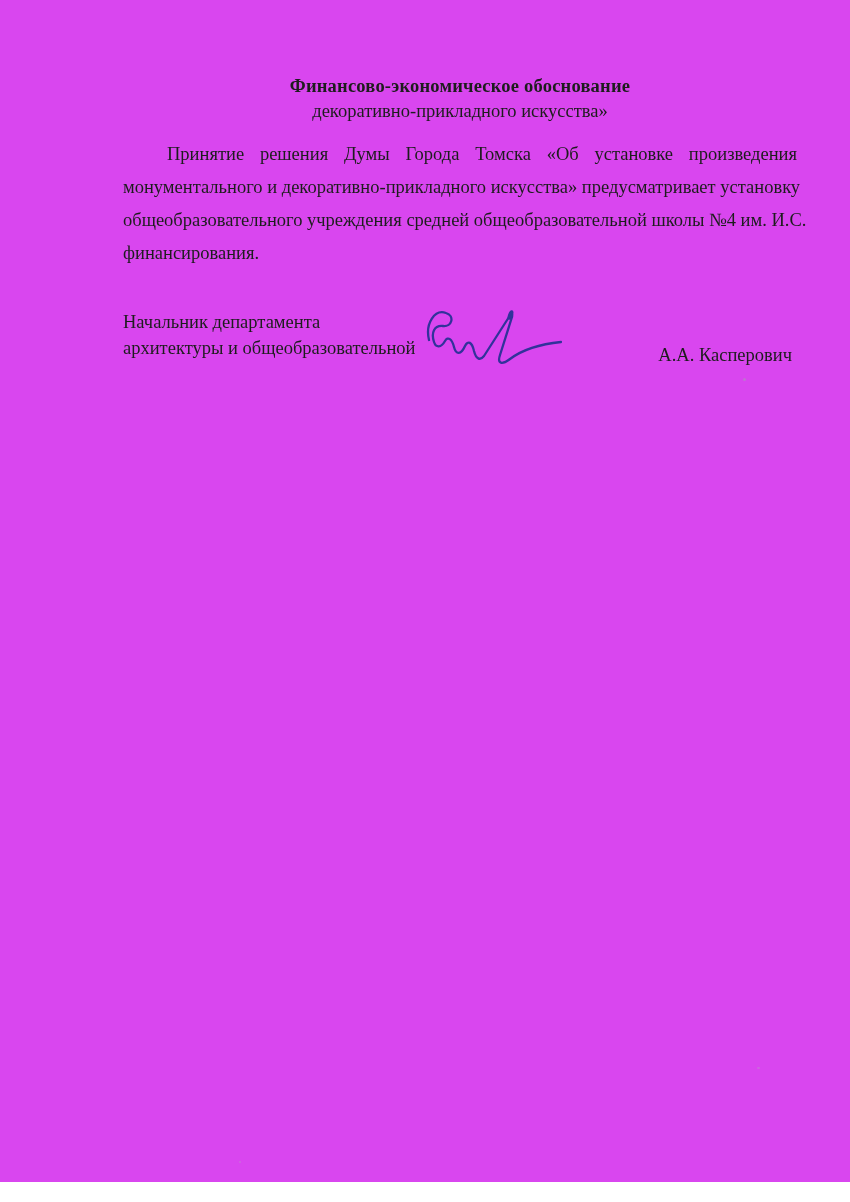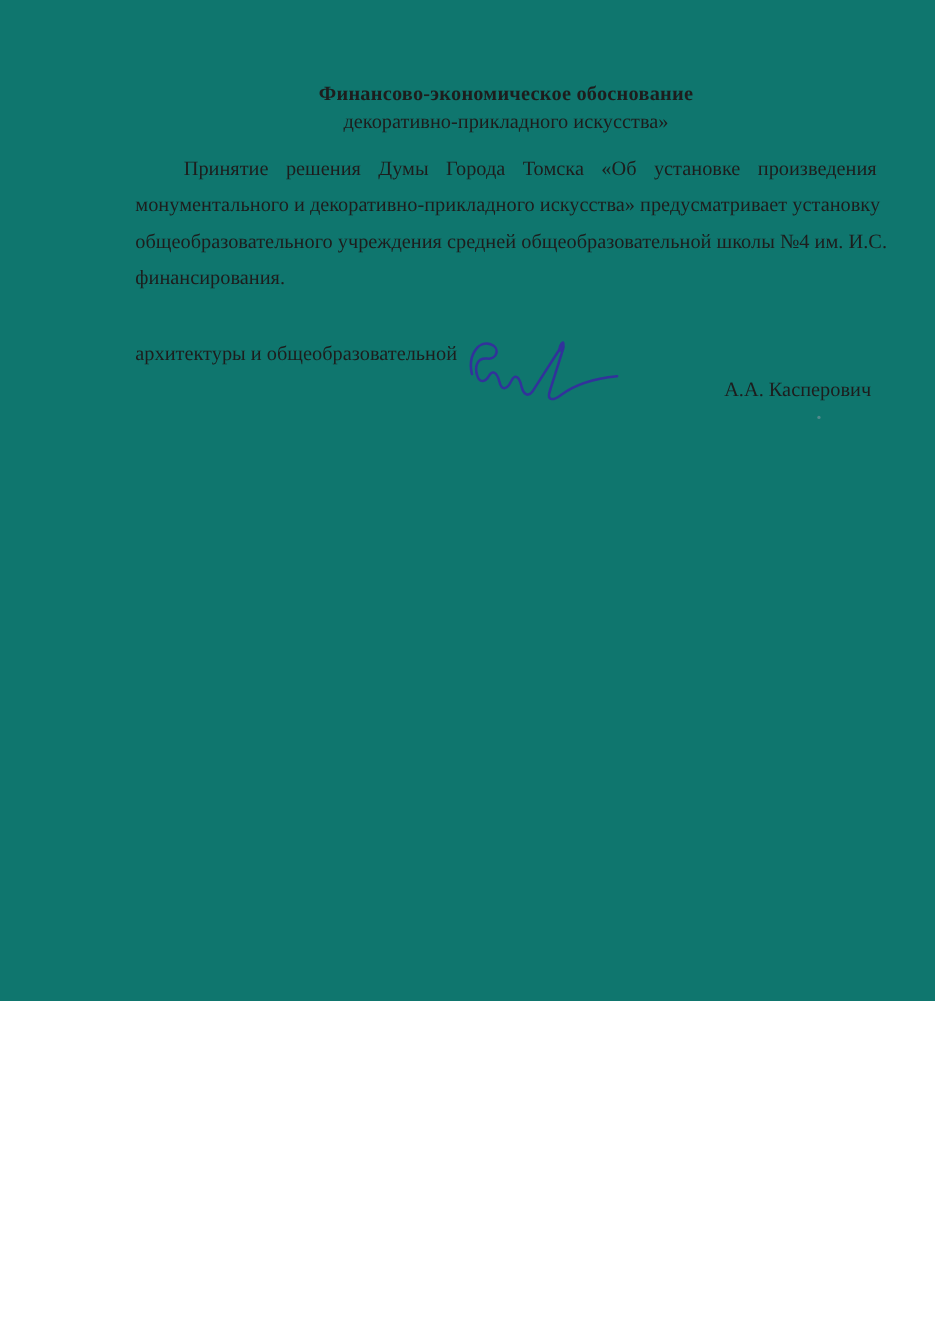--- a/index.html
+++ b/index.html
@@ -3,22 +3,22 @@
 <meta charset="utf-8">
 <style>
   html, body {
     margin: 0;
     padding: 0;
     background: #ffffff;
   }
   .page {
     position: relative;
     width: 850px;
-    height: 910px;
-    background: #0f766e;
+    height: 1182px;
+    background: #d946ef;
     overflow: hidden;
     font-family: "Liberation Serif", "DejaVu Serif", serif;
     color: #1d1d1d;
   }
   .content {
     position: absolute;
     left: 123px;
     top: 0;
     width: 674px;
   }
@@ -105,20 +105,21 @@
 
     <div class="body-para">
       <div class="jline first-line">Принятие решения Думы Города Томска «Об установке  произведения</div>
       <div class="jline">монументального и декоративно-прикладного искусства» предусматривает установку</div>
       <div class="jline">общеобразовательного учреждения средней общеобразовательной школы №4 им. И.С.</div>
       <div class="jline plain-line">финансирования.</div>
     </div>
 
     <div class="signoff">
       <div class="position-lines">
+        <div>Начальник департамента</div>
         <div>архитектуры и общеобразовательной</div>
       </div>
 
       <div class="sig-wrap">
         <svg width="150" height="84" viewBox="0 0 150 84" xmlns="http://www.w3.org/2000/svg">
           <path d="M 10 44
                    C 6 27, 16 13, 27 17
                    C 36 20, 33 31, 24 30
                    C 15 29, 12 37, 15 46
                    C 17 52, 22 52, 26 45

